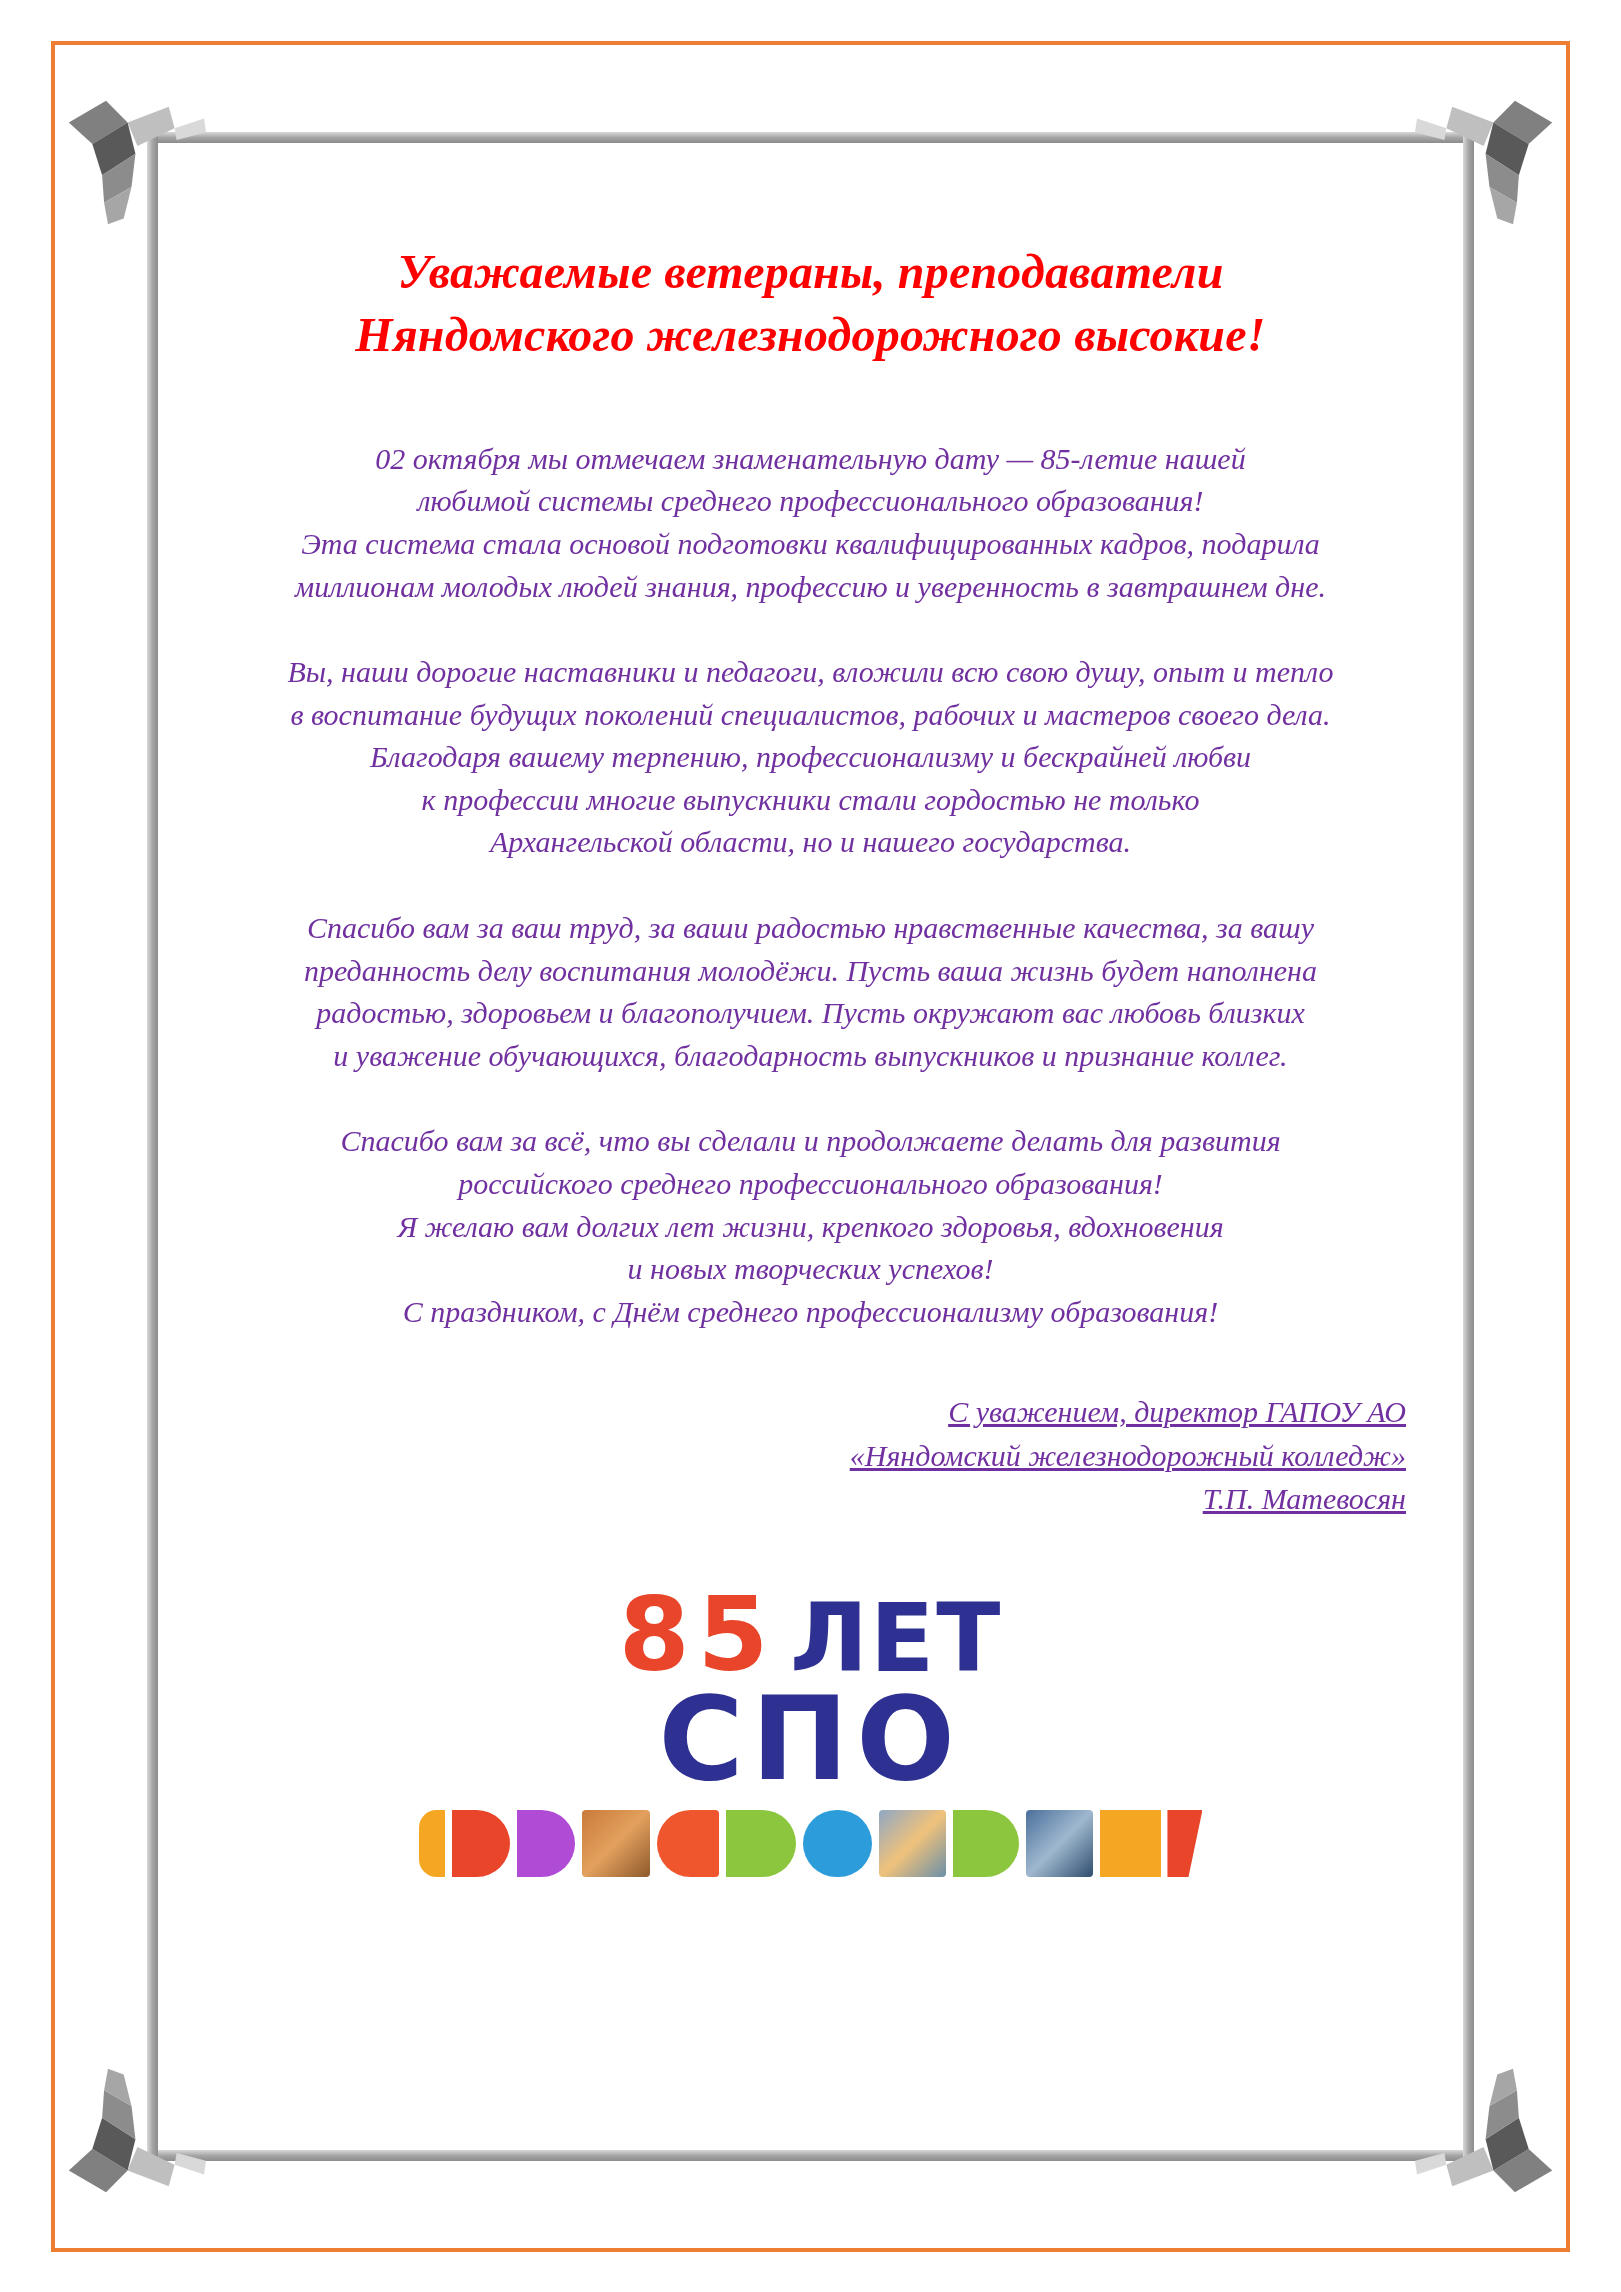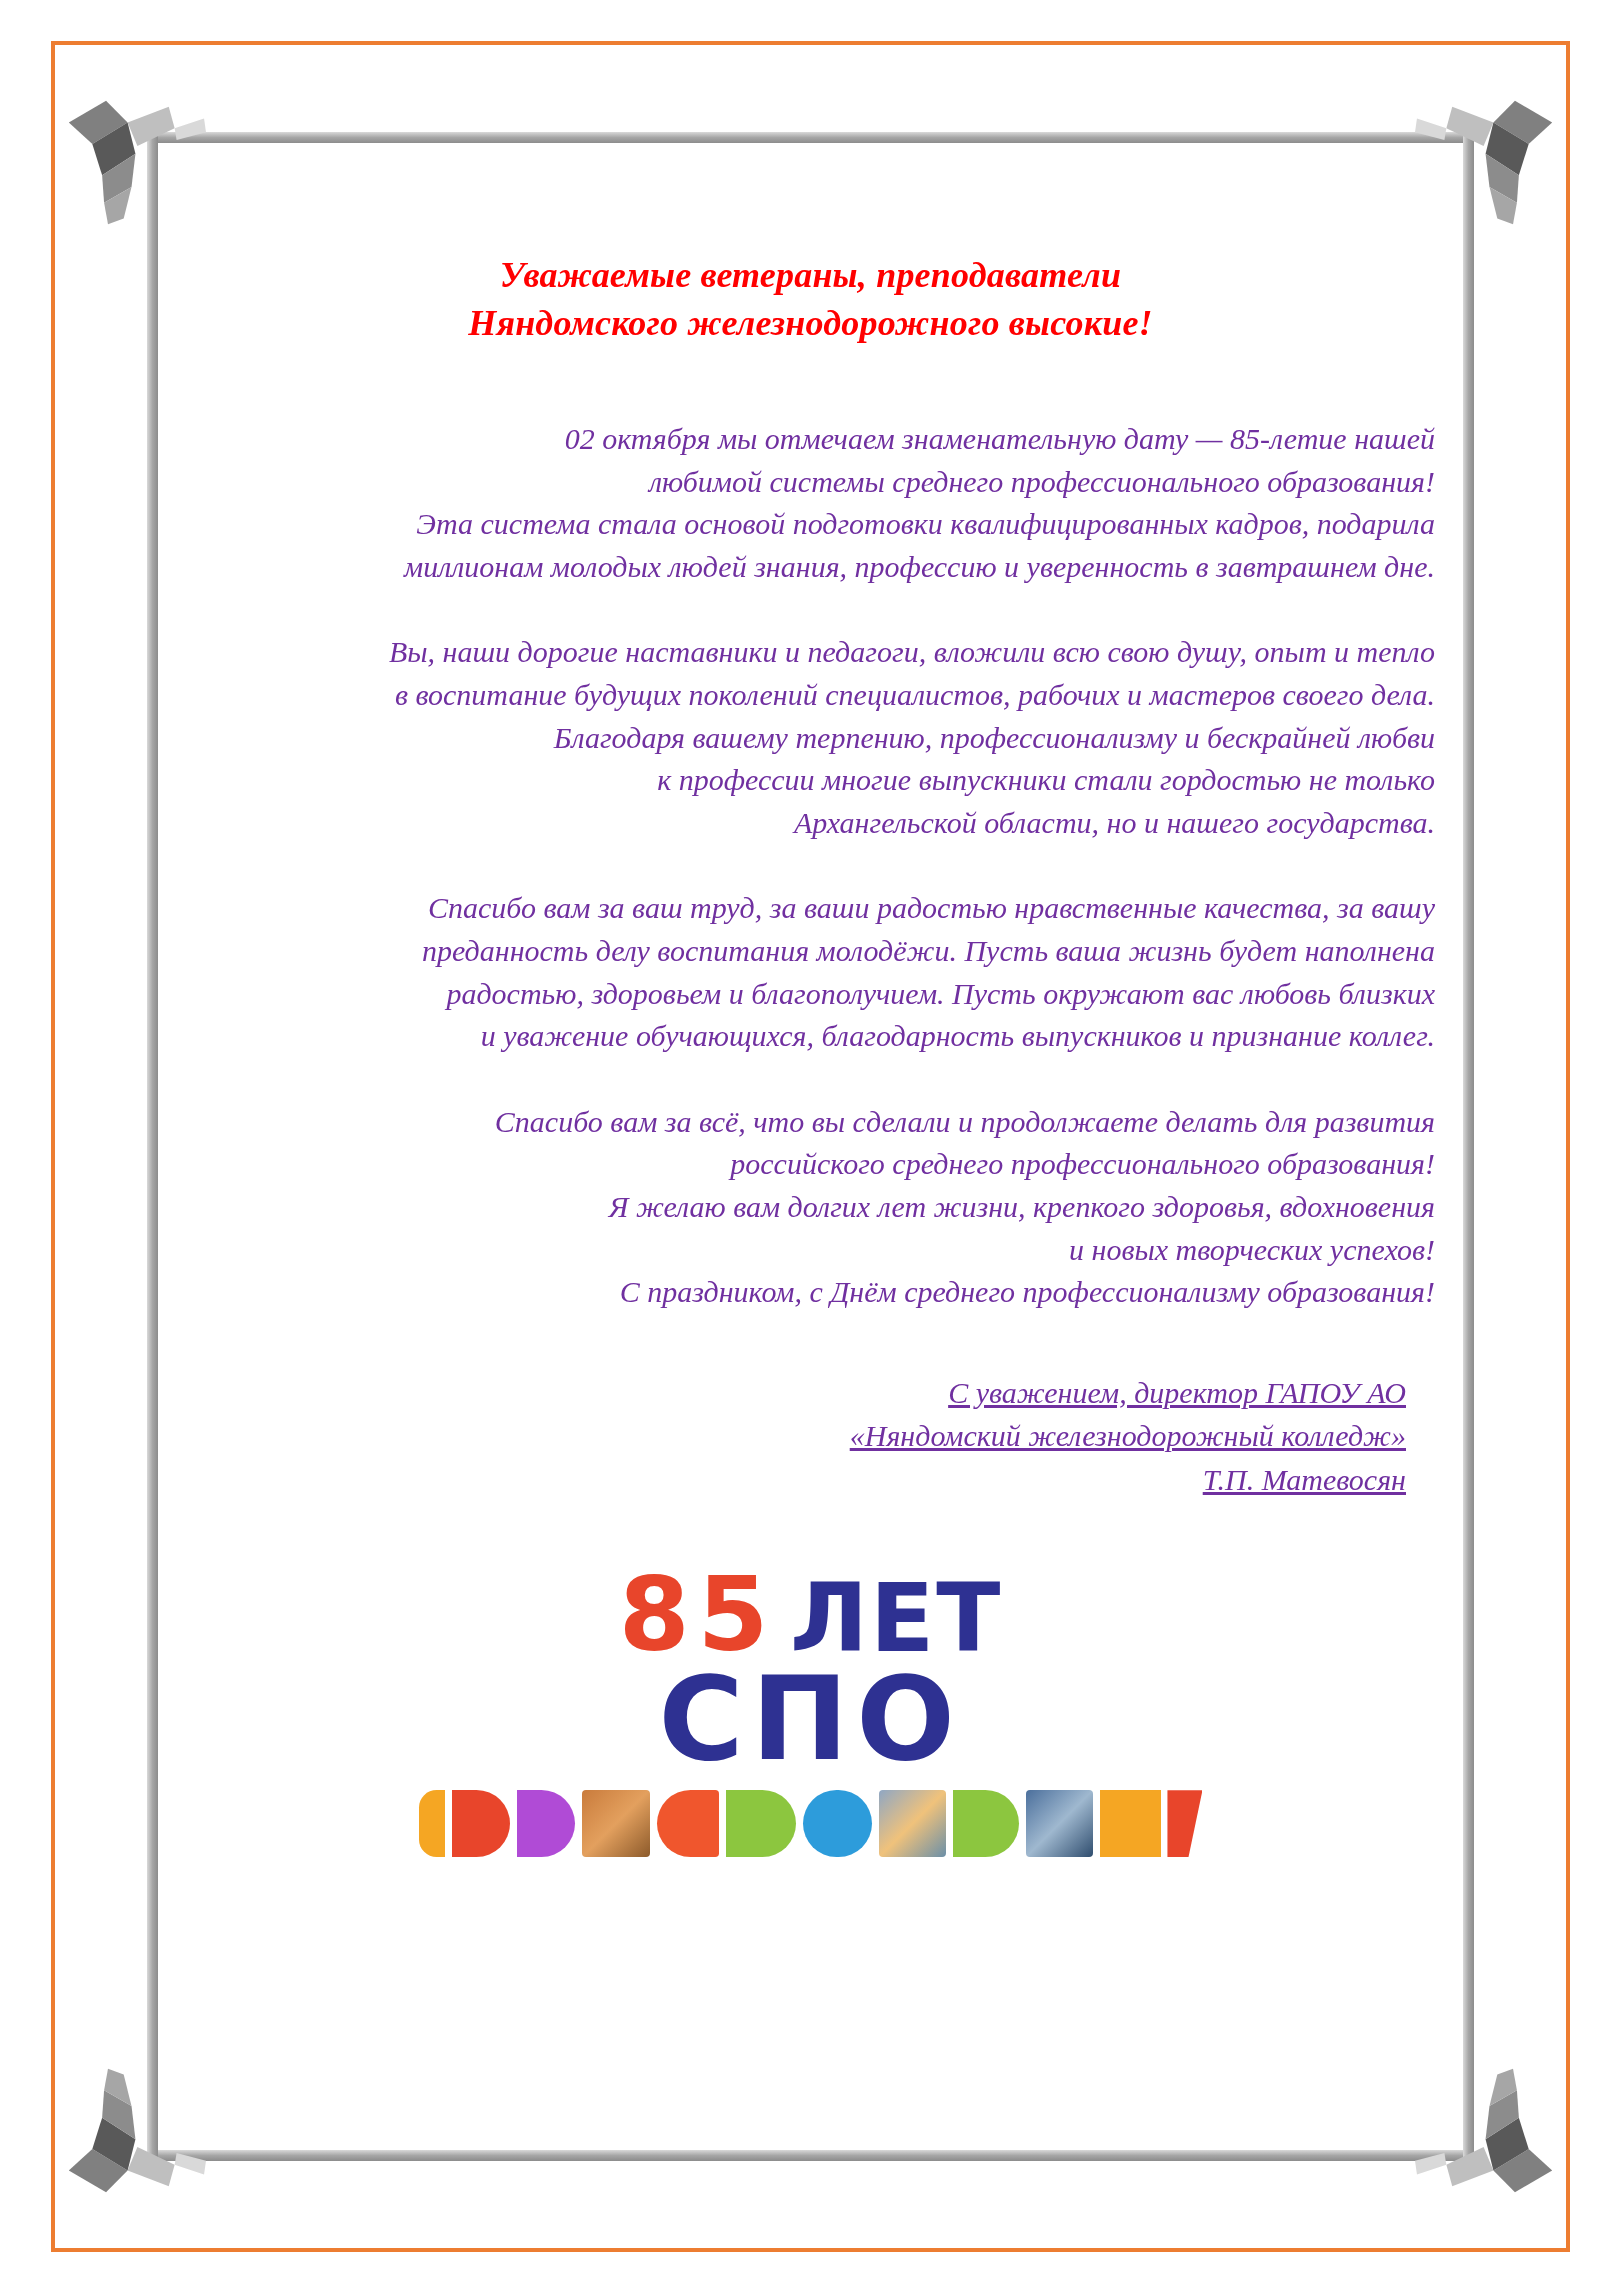--- a/index.html
+++ b/index.html
@@ -73,35 +73,35 @@
     right: 186px;
     bottom: 176px;
     text-align: center;
   }
 
   .title {
     color: #FF0000;
     font-family: "Liberation Serif", serif;
     font-style: italic;
     font-weight: bold;
-    font-size: 36px;
+    font-size: 48px;
     line-height: 1.32;
-    margin: 56px 0 0 0;
+    margin: 44px 0 0 0;
     letter-spacing: 0.2px;
   }
 
   .body-text {
     color: #7030A0;
     font-family: "Liberation Serif", serif;
     font-style: italic;
     font-size: 30px;
     line-height: 1.42;
     margin: 0;
   }
-  .para { margin-top: 43px; text-align: right; }
+  .para { margin-top: 43px; }
   .para:first-child { margin-top: 0; }
 
   .signature {
     color: #7030A0;
     font-family: "Liberation Serif", serif;
     font-style: italic;
     font-size: 30px;
     line-height: 1.45;
     text-align: right;
     margin-top: 57px;

